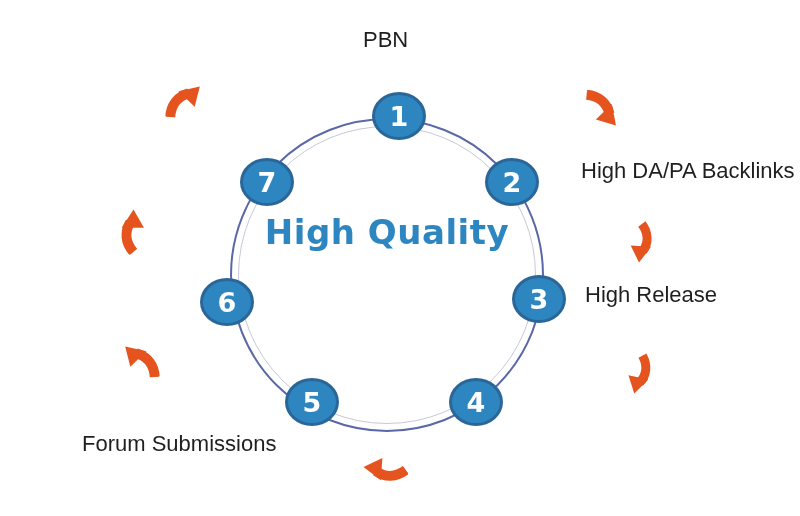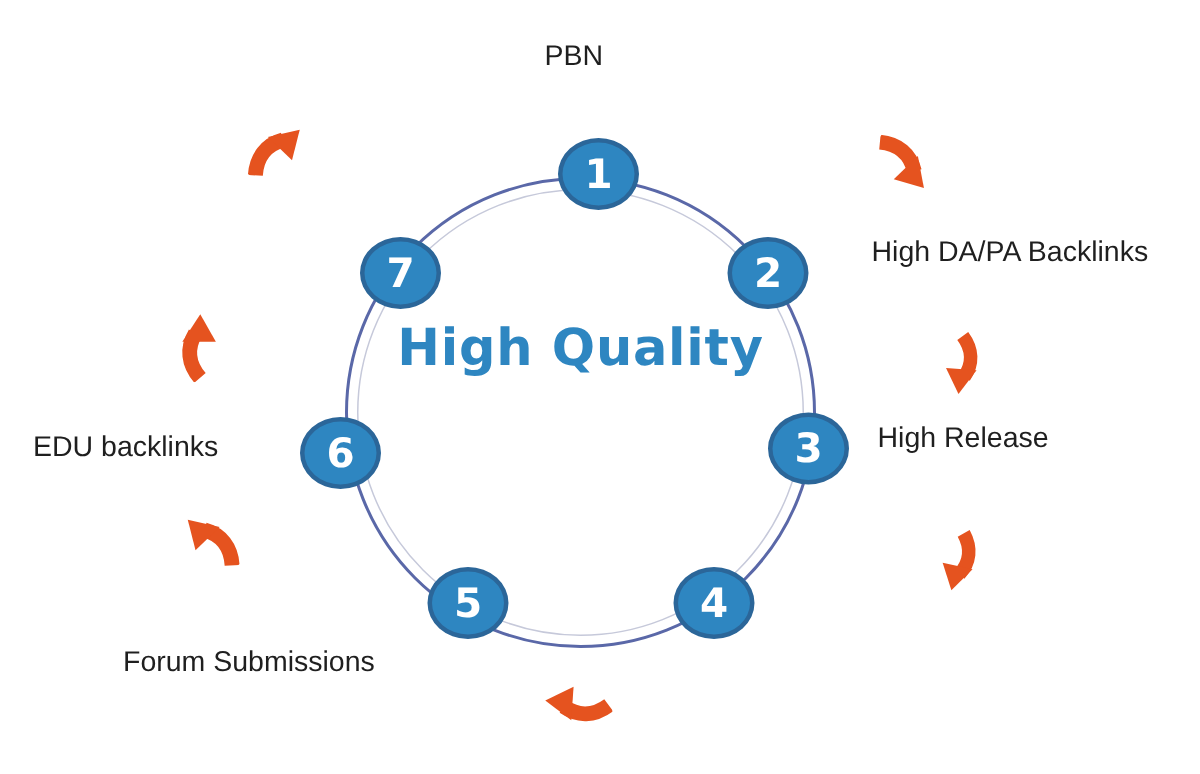--- a/index.html
+++ b/index.html
@@ -38,21 +38,21 @@
   }
   .node-1 { left:372px; top:92px; }
   .node-2 { left:485px; top:158px; }
   .node-3 { left:512px; top:275px; }
   .node-4 { left:449px; top:378px; }
   .node-5 { left:285px; top:378px; }
   .node-6 { left:200px; top:278px; }
   .node-7 { left:240px; top:158px; }
 
   .label {
-    position:absolute; color:var(--label); font-size:19px;
+    position:absolute; color:var(--label); font-size:22px;
     white-space:nowrap; z-index:2;
   }
   .label-1 { left:363px; top:27px; }
   .label-2 { left:581px; top:158px; }
   .label-3 { left:585px; top:282px; }
   .label-4 { left:527px; top:418px; }
   .label-5 { left:82px;  top:431px; }
   .label-6 { left:22px;  top:288px; }
   .label-7 { left:38px;  top:151px; }
 
@@ -108,21 +108,20 @@
     <span class="num">6</span>
   </div>
   <div class="node node-7">
     <span class="num">7</span>
   </div>
 
   <div class="label label-1">PBN</div>
   <div class="label label-2">High DA/PA Backlinks</div>
   <div class="label label-3">High Release</div>
   <div class="label label-5">Forum Submissions</div>
-  <div class="label label-6">EDU backlinks</div>
 
   <div class="arrow arrow-a">
     <svg viewBox="0 0 60 60">
         <use href="#curved-arrow"></use>
       </svg>
   </div>
   <div class="arrow arrow-b">
     <svg viewBox="0 0 60 60">
         <use href="#curved-arrow"></use>
       </svg>

